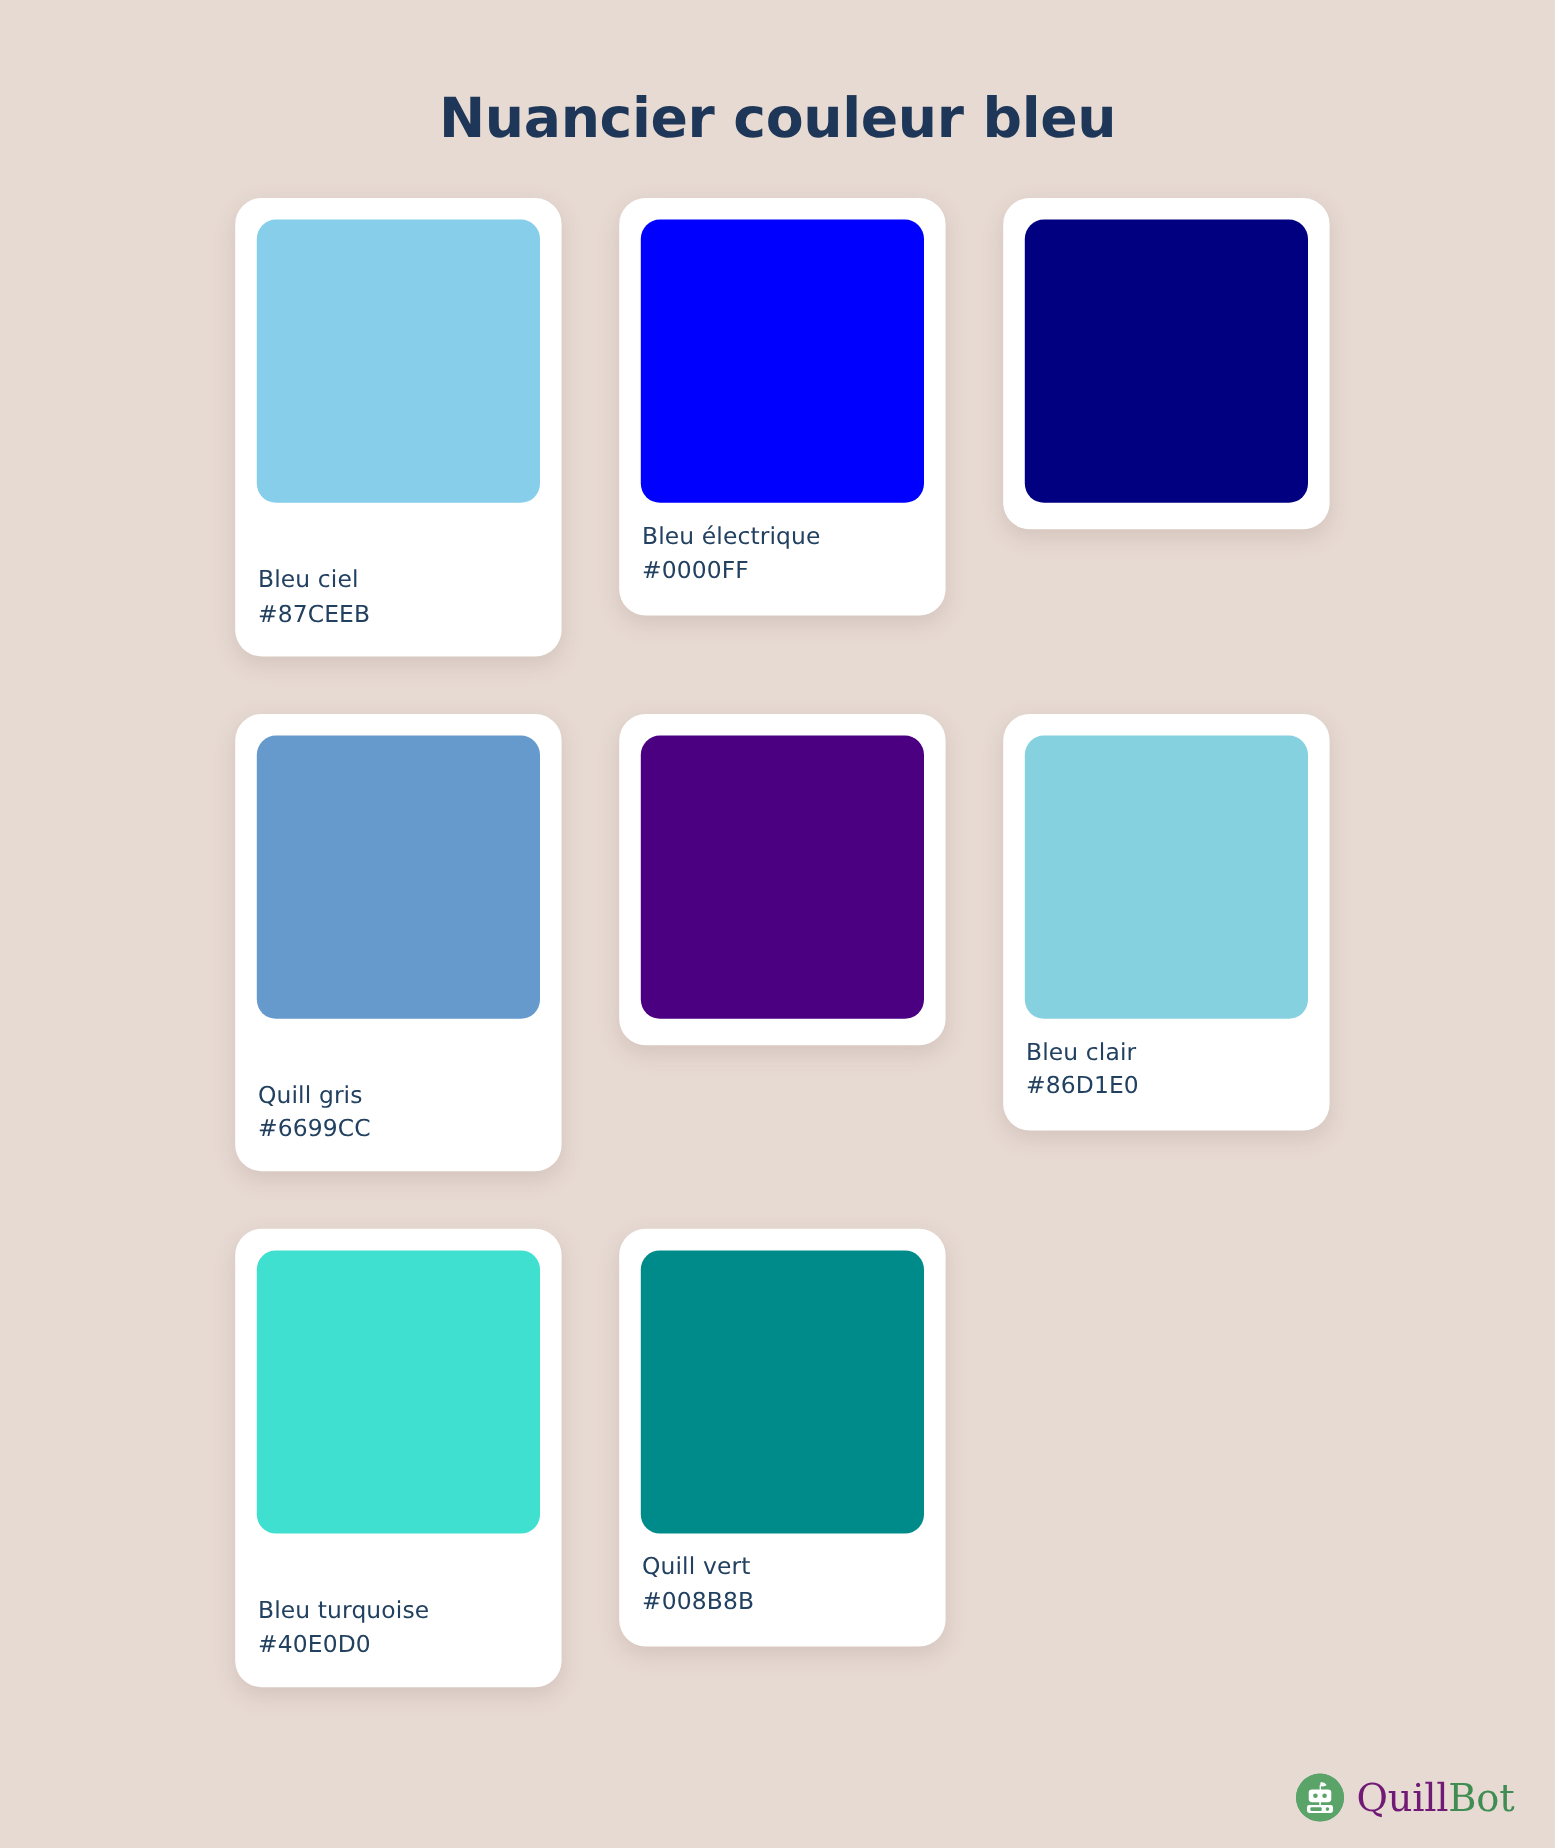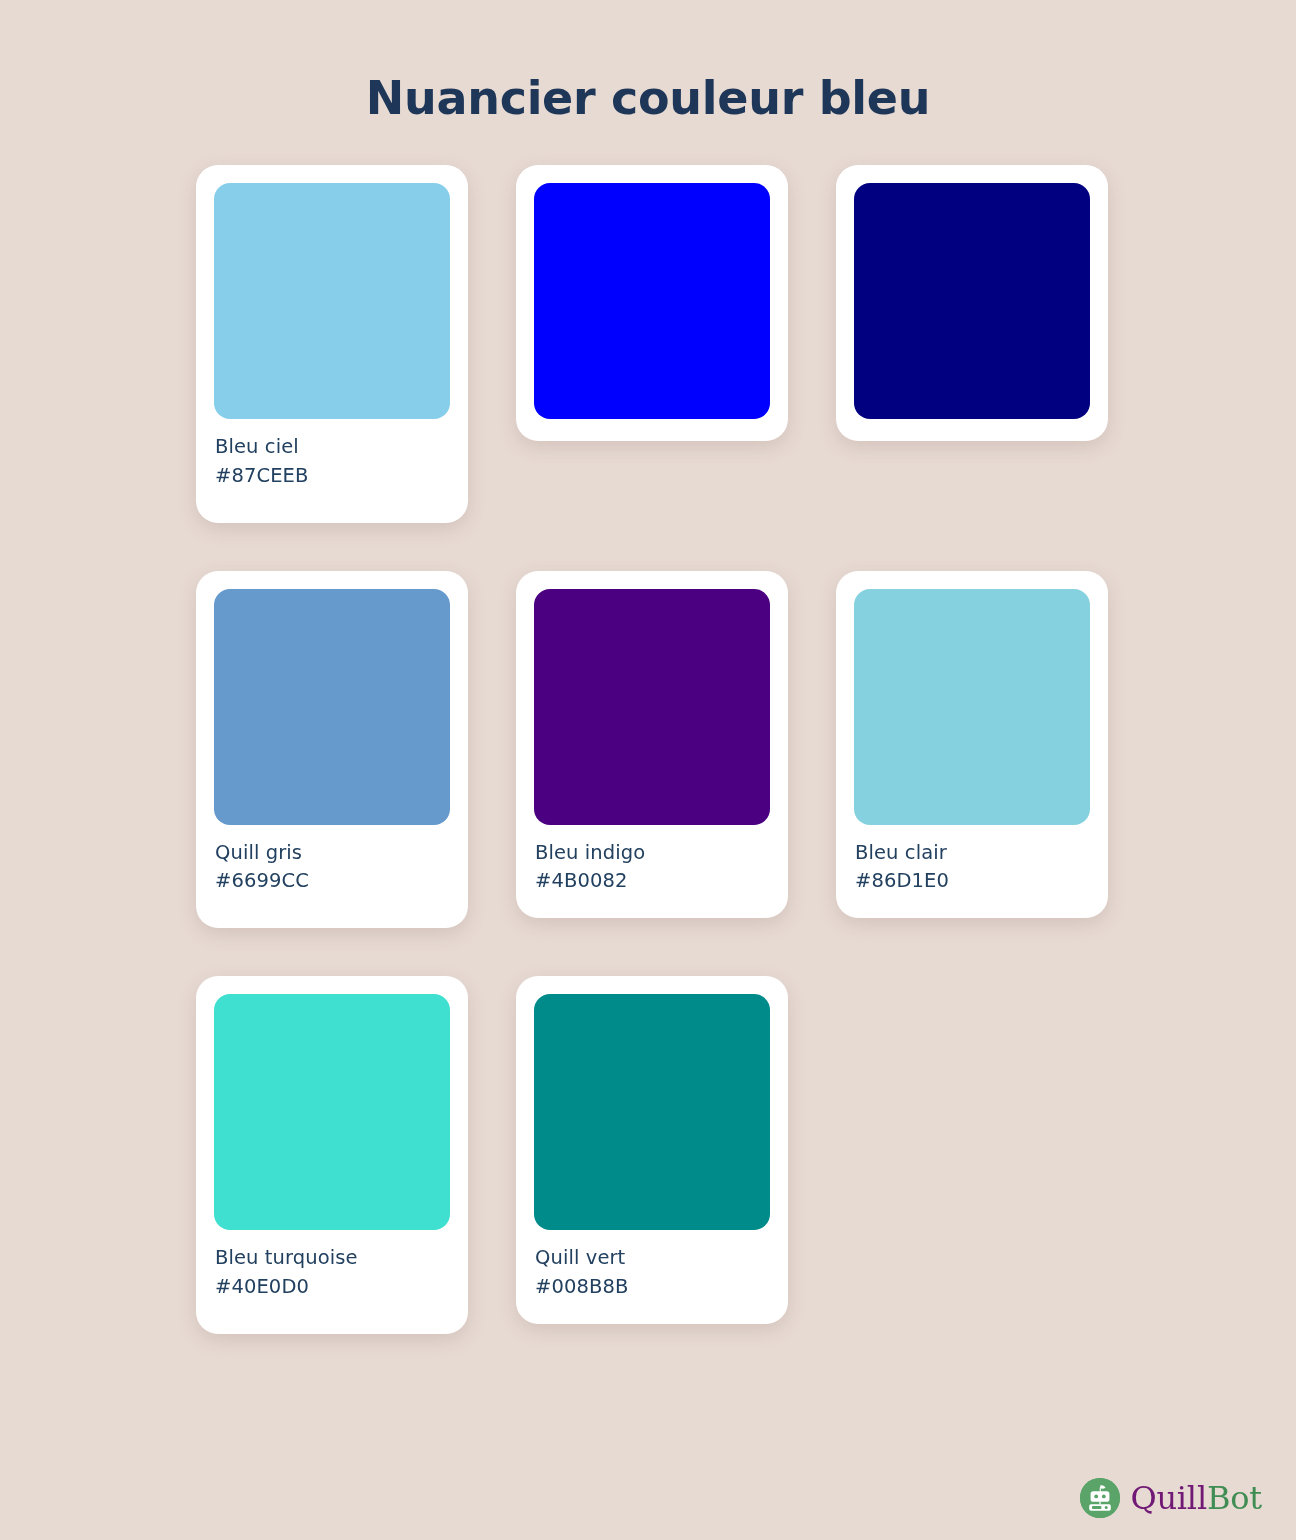--- a/index.html
+++ b/index.html
@@ -62,21 +62,22 @@
   .swatch-name,
   .swatch-hex {
     color: #22405f;
     font-size: 19.5px;
     line-height: 1.48;
     letter-spacing: 0.1px;
     font-family: "DejaVu Sans", sans-serif;
   }
   
   .grid > .swatch-card:nth-child(3n+1) {
-    padding-bottom: 32px;
+    padding-bottom: 20px;
+    gap: 36px;
   }
   .brand {
     position: absolute;
     right: 34px;
     bottom: 22px;
     display: flex;
     align-items: center;
     gap: 10px;
   }
   .brand-mark {
@@ -108,37 +109,37 @@
   <div class="grid">
       <div class="swatch-card">
         <div class="swatch-color" style="background: rgb(135, 206, 235);"></div>
         <div class="swatch-meta">
           <div class="swatch-name">Bleu ciel</div>
           <div class="swatch-hex">#87CEEB</div>
         </div>
       </div>
       <div class="swatch-card">
         <div class="swatch-color" style="background: rgb(0, 0, 255);"></div>
+        <div class="swatch-meta">
+          <div class="swatch-name">Bleu électrique</div>
+          <div class="swatch-hex">#0000FF</div>
+        </div>
       </div>
       <div class="swatch-card">
         <div class="swatch-color" style="background: rgb(0, 0, 128);"></div>
       </div>
       <div class="swatch-card">
         <div class="swatch-color" style="background: rgb(102, 153, 204);"></div>
         <div class="swatch-meta">
           <div class="swatch-name">Quill gris</div>
           <div class="swatch-hex">#6699CC</div>
         </div>
       </div>
       <div class="swatch-card">
         <div class="swatch-color" style="background: rgb(75, 0, 130);"></div>
-        <div class="swatch-meta">
-          <div class="swatch-name">Bleu indigo</div>
-          <div class="swatch-hex">#4B0082</div>
-        </div>
       </div>
       <div class="swatch-card">
         <div class="swatch-color" style="background: rgb(134, 209, 224);"></div>
         <div class="swatch-meta">
           <div class="swatch-name">Bleu clair</div>
           <div class="swatch-hex">#86D1E0</div>
         </div>
       </div>
       <div class="swatch-card">
         <div class="swatch-color" style="background: rgb(64, 224, 208);"></div>

